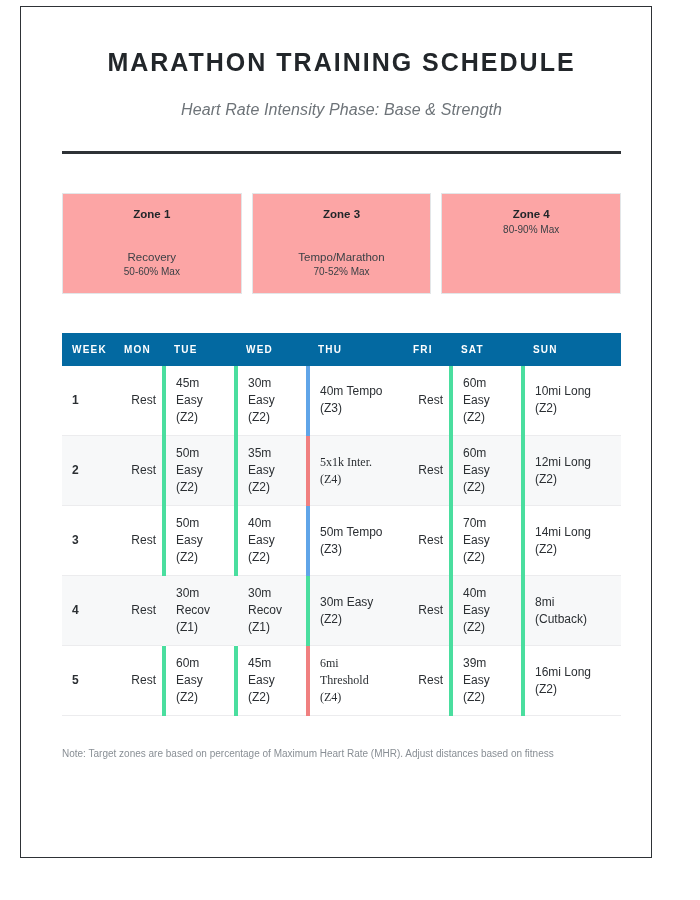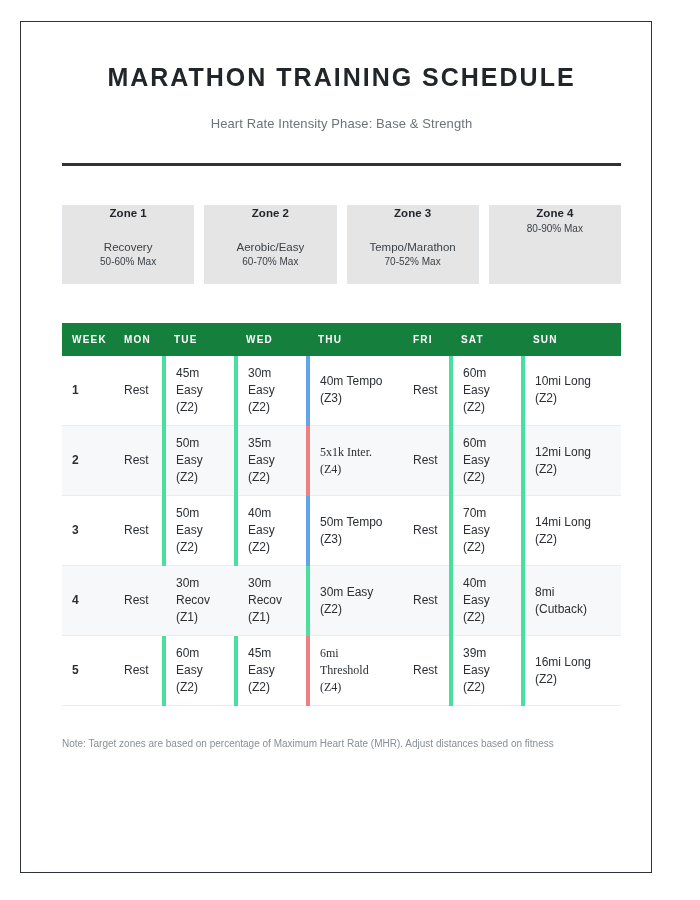--- a/index.html
+++ b/index.html
@@ -12,21 +12,21 @@
     height: 900px;
     font-family: "Liberation Sans", sans-serif;
     color: #2b2f33;
     -webkit-font-smoothing: antialiased;
   }
 
   
   .page-frame {
     position: absolute;
     left: 20px;
-    top: 21px;
+    top: 6px;
     width: 632px;
     height: 852px;
     border: 1px solid #2e3236;
     box-sizing: border-box;
     background: #ffffff;
   }
 
   .page-inner {
     position: absolute;
     left: 41px;
@@ -40,80 +40,81 @@
     font-size: 25px;
     font-weight: bold;
     letter-spacing: 2.0px;
     text-align: center;
     color: #22262a;
     line-height: 1.2;
   }
   .doc-subtitle {
     margin: 0;
     padding-top: 24px;
-    font-size: 13px;
+    font-size: 16px;
     text-align: center;
     color: #6d7378;
     font-weight: normal;
     letter-spacing: 0.1px;
+    font-style: italic;
   }
   .header-rule {
     margin-top: 32px;
     height: 3px;
     background: #2e3236;
     width: 559px;
   }
 
   
   .zones {
     display: flex;
     gap: 10px;
     margin-top: 39px;
   }
   .zone-card {
     flex: 1 1 0;
     border: 1px solid #e3e6e8;
     box-sizing: border-box;
-    padding: 0 6px 14px 6px;
+    padding: 13px 6px 14px 6px;
     text-align: center;
-    background: #e5e5e5;
+    background: #fca5a5;
     min-height: 72px;
   }
   .zone-name {
     font-size: 11.5px;
     font-weight: bold;
     color: #22262a;
     display: block;
     line-height: 1.35;
   }
   .zone-desc {
     font-size: 11.5px;
     color: #3c4146;
     display: block;
-    margin-top: 17px;
+    margin-top: 26px;
     line-height: 1.4;
   }
   .zone-range {
     font-size: 10px;
     color: #3c4146;
     display: block;
     line-height: 1.4;
   }
 
   
   .table-wrap {
     margin-top: 39px;
   }
   table.schedule {
     border-collapse: collapse;
     width: 559px;
     table-layout: fixed;
   }
   table.schedule thead th {
-    background: #15803d;
+    background: #0369a1;
     color: #ffffff;
     font-size: 10px;
     font-weight: bold;
     letter-spacing: 1.2px;
     text-align: left;
     padding: 11px 0 11px 10px;
     box-sizing: border-box;
   }
   col.c-week  { width: 52px; }
   col.c-mon   { width: 50px; }
@@ -139,21 +140,21 @@
     box-sizing: border-box;
     line-height: 1.42;
   }
   td.week-cell {
     color: #3b82c4;
     font-weight: bold;
     font-size: 12.5px;
     padding-left: 11px;
   }
   td.rest-cell {
-    text-align: left;
+    text-align: right;
     padding-right: 8px;
     padding-left: 2px;
     color: #2b2f33;
   }
   td.workout {
     border-left: 4px solid transparent;
     padding-left: 8px;
   }
   td.z1 { border-left-color: transparent; }
   td.z2 { border-left-color: #4ade9f; }
@@ -181,25 +182,20 @@
 
     <h2 class="doc-subtitle">Heart Rate Intensity Phase: Base &amp; Strength</h2>
 
     <div class="header-rule"></div>
 
     <div class="zones">
       <div class="zone-card">
         <span class="zone-name">Zone 1</span>
         <span class="zone-desc">Recovery</span>
         <span class="zone-range">50-60% Max</span>
-      </div>
-      <div class="zone-card">
-        <span class="zone-name">Zone 2</span>
-        <span class="zone-desc">Aerobic/Easy</span>
-        <span class="zone-range">60-70% Max</span>
       </div>
       <div class="zone-card">
         <span class="zone-name">Zone 3</span>
         <span class="zone-desc">Tempo/Marathon</span>
         <span class="zone-range">70-52% Max</span>
       </div>
       <div class="zone-card">
         <span class="zone-name">Zone 4</span>
         <span class="zone-range">80-90% Max</span>
       </div>

